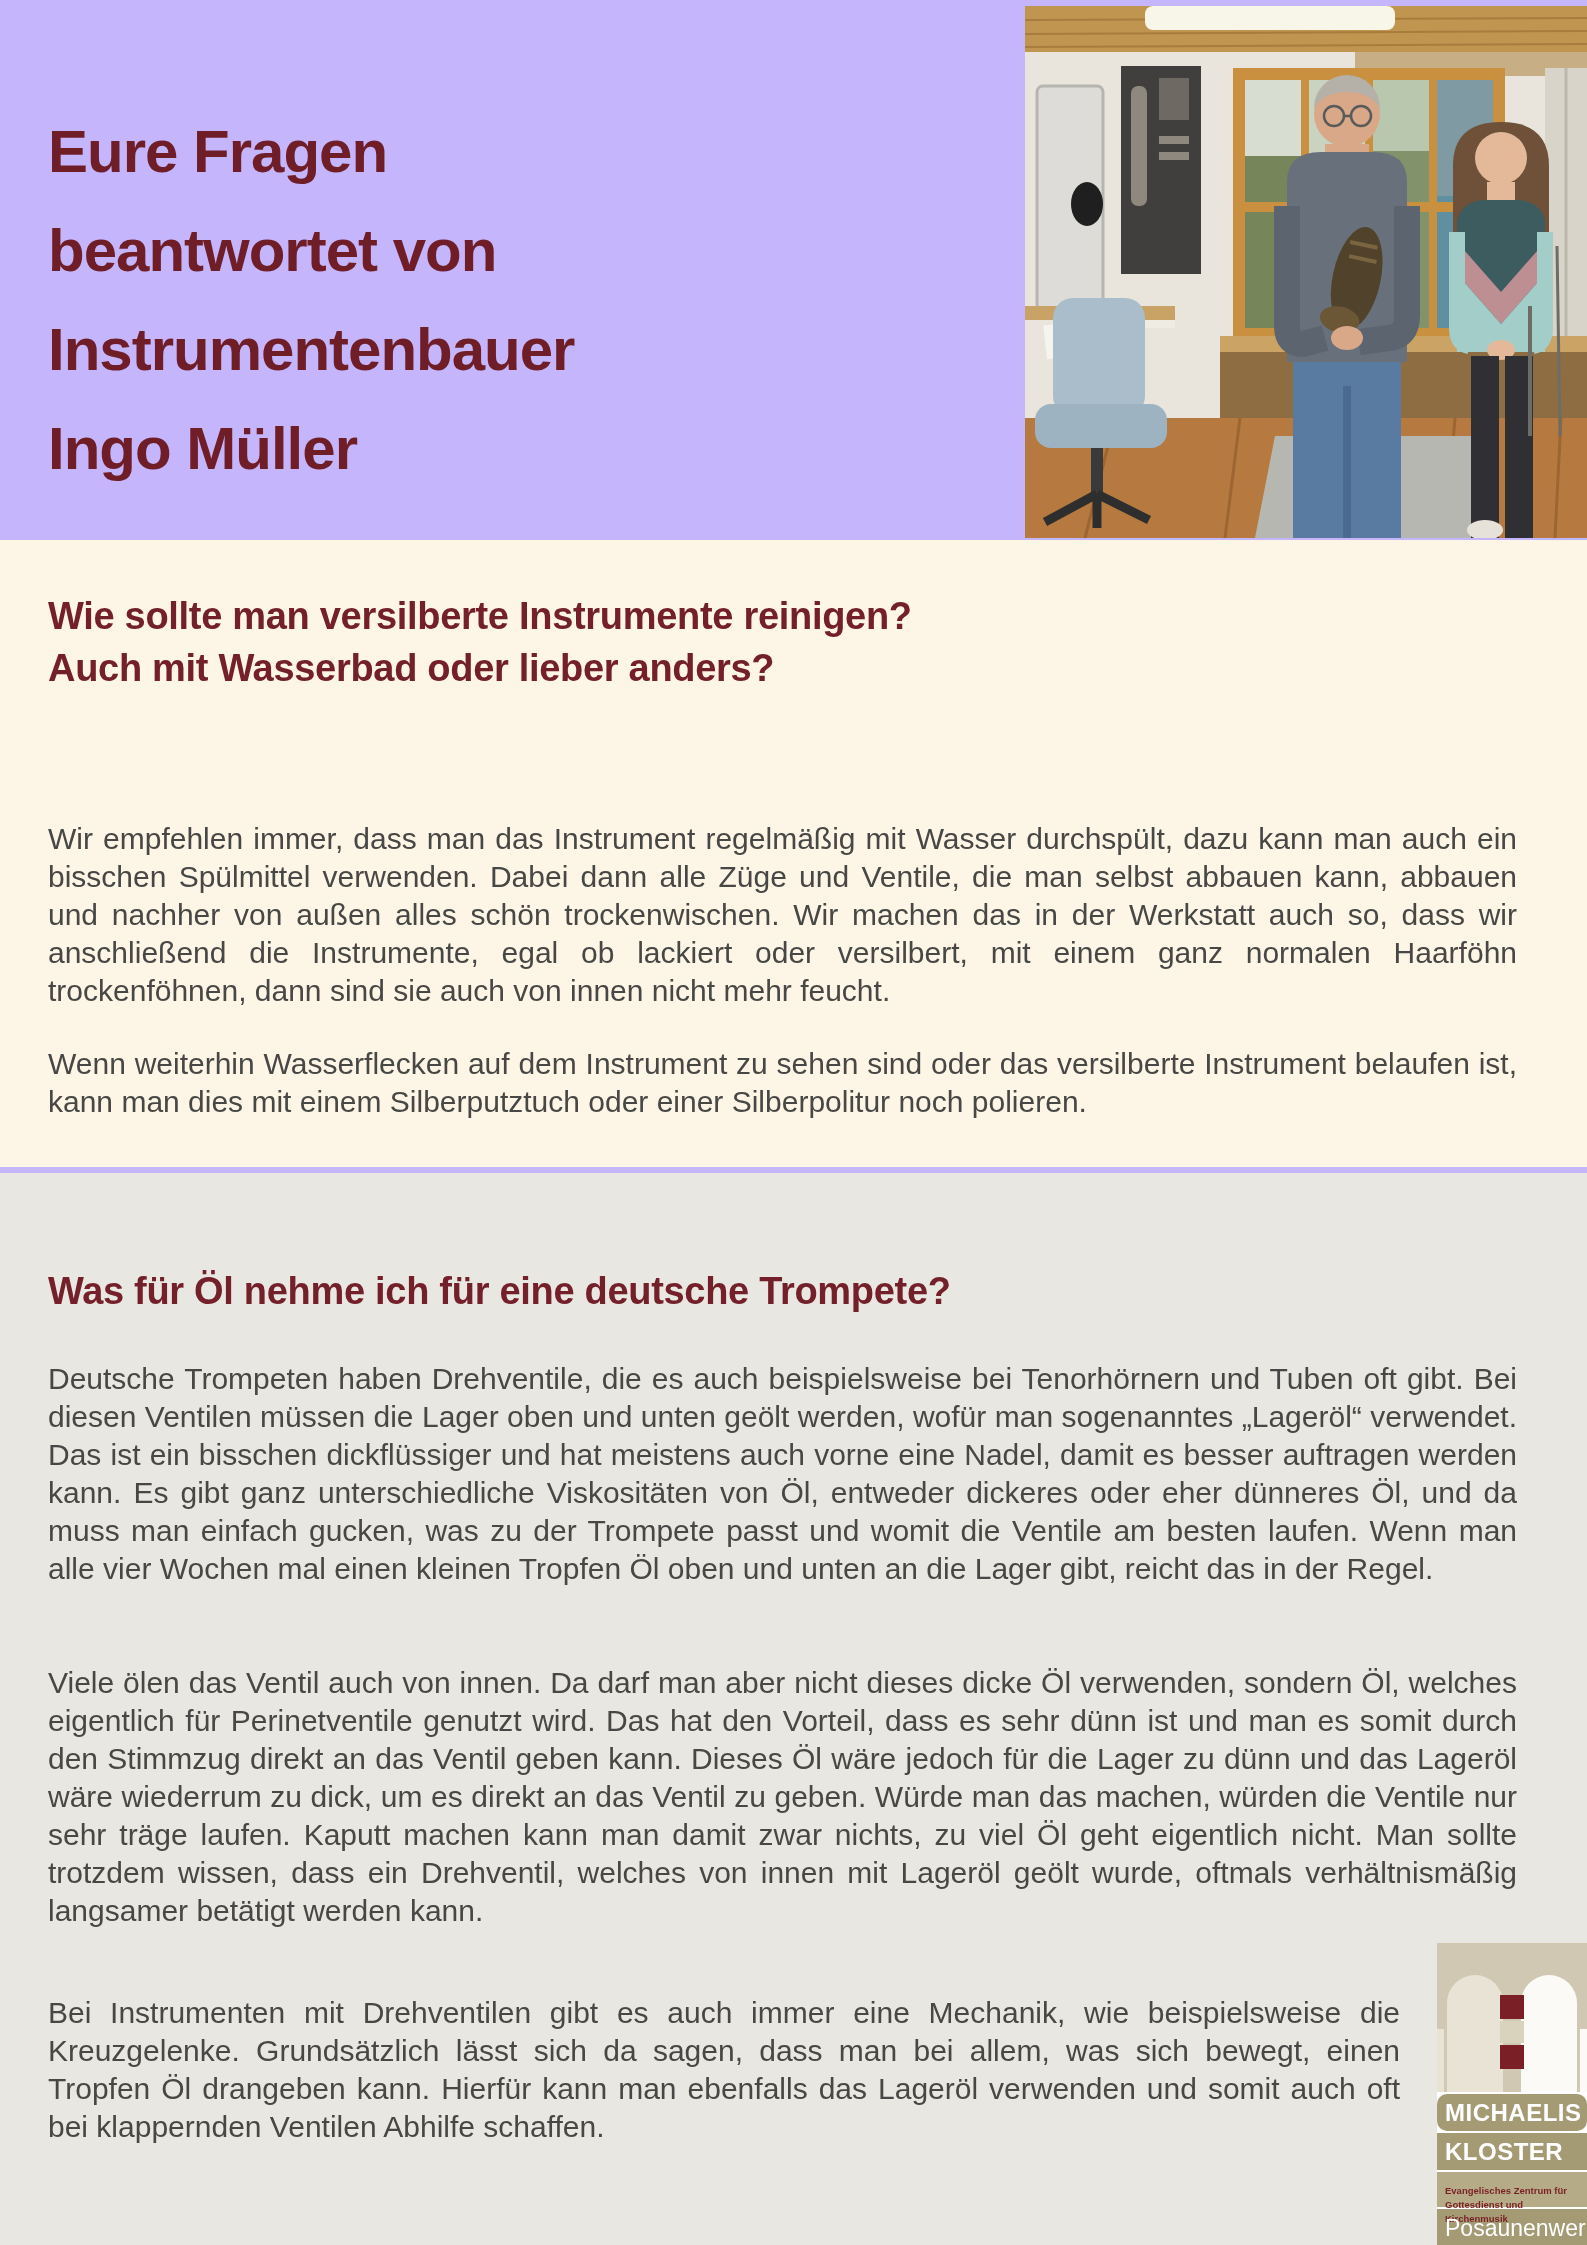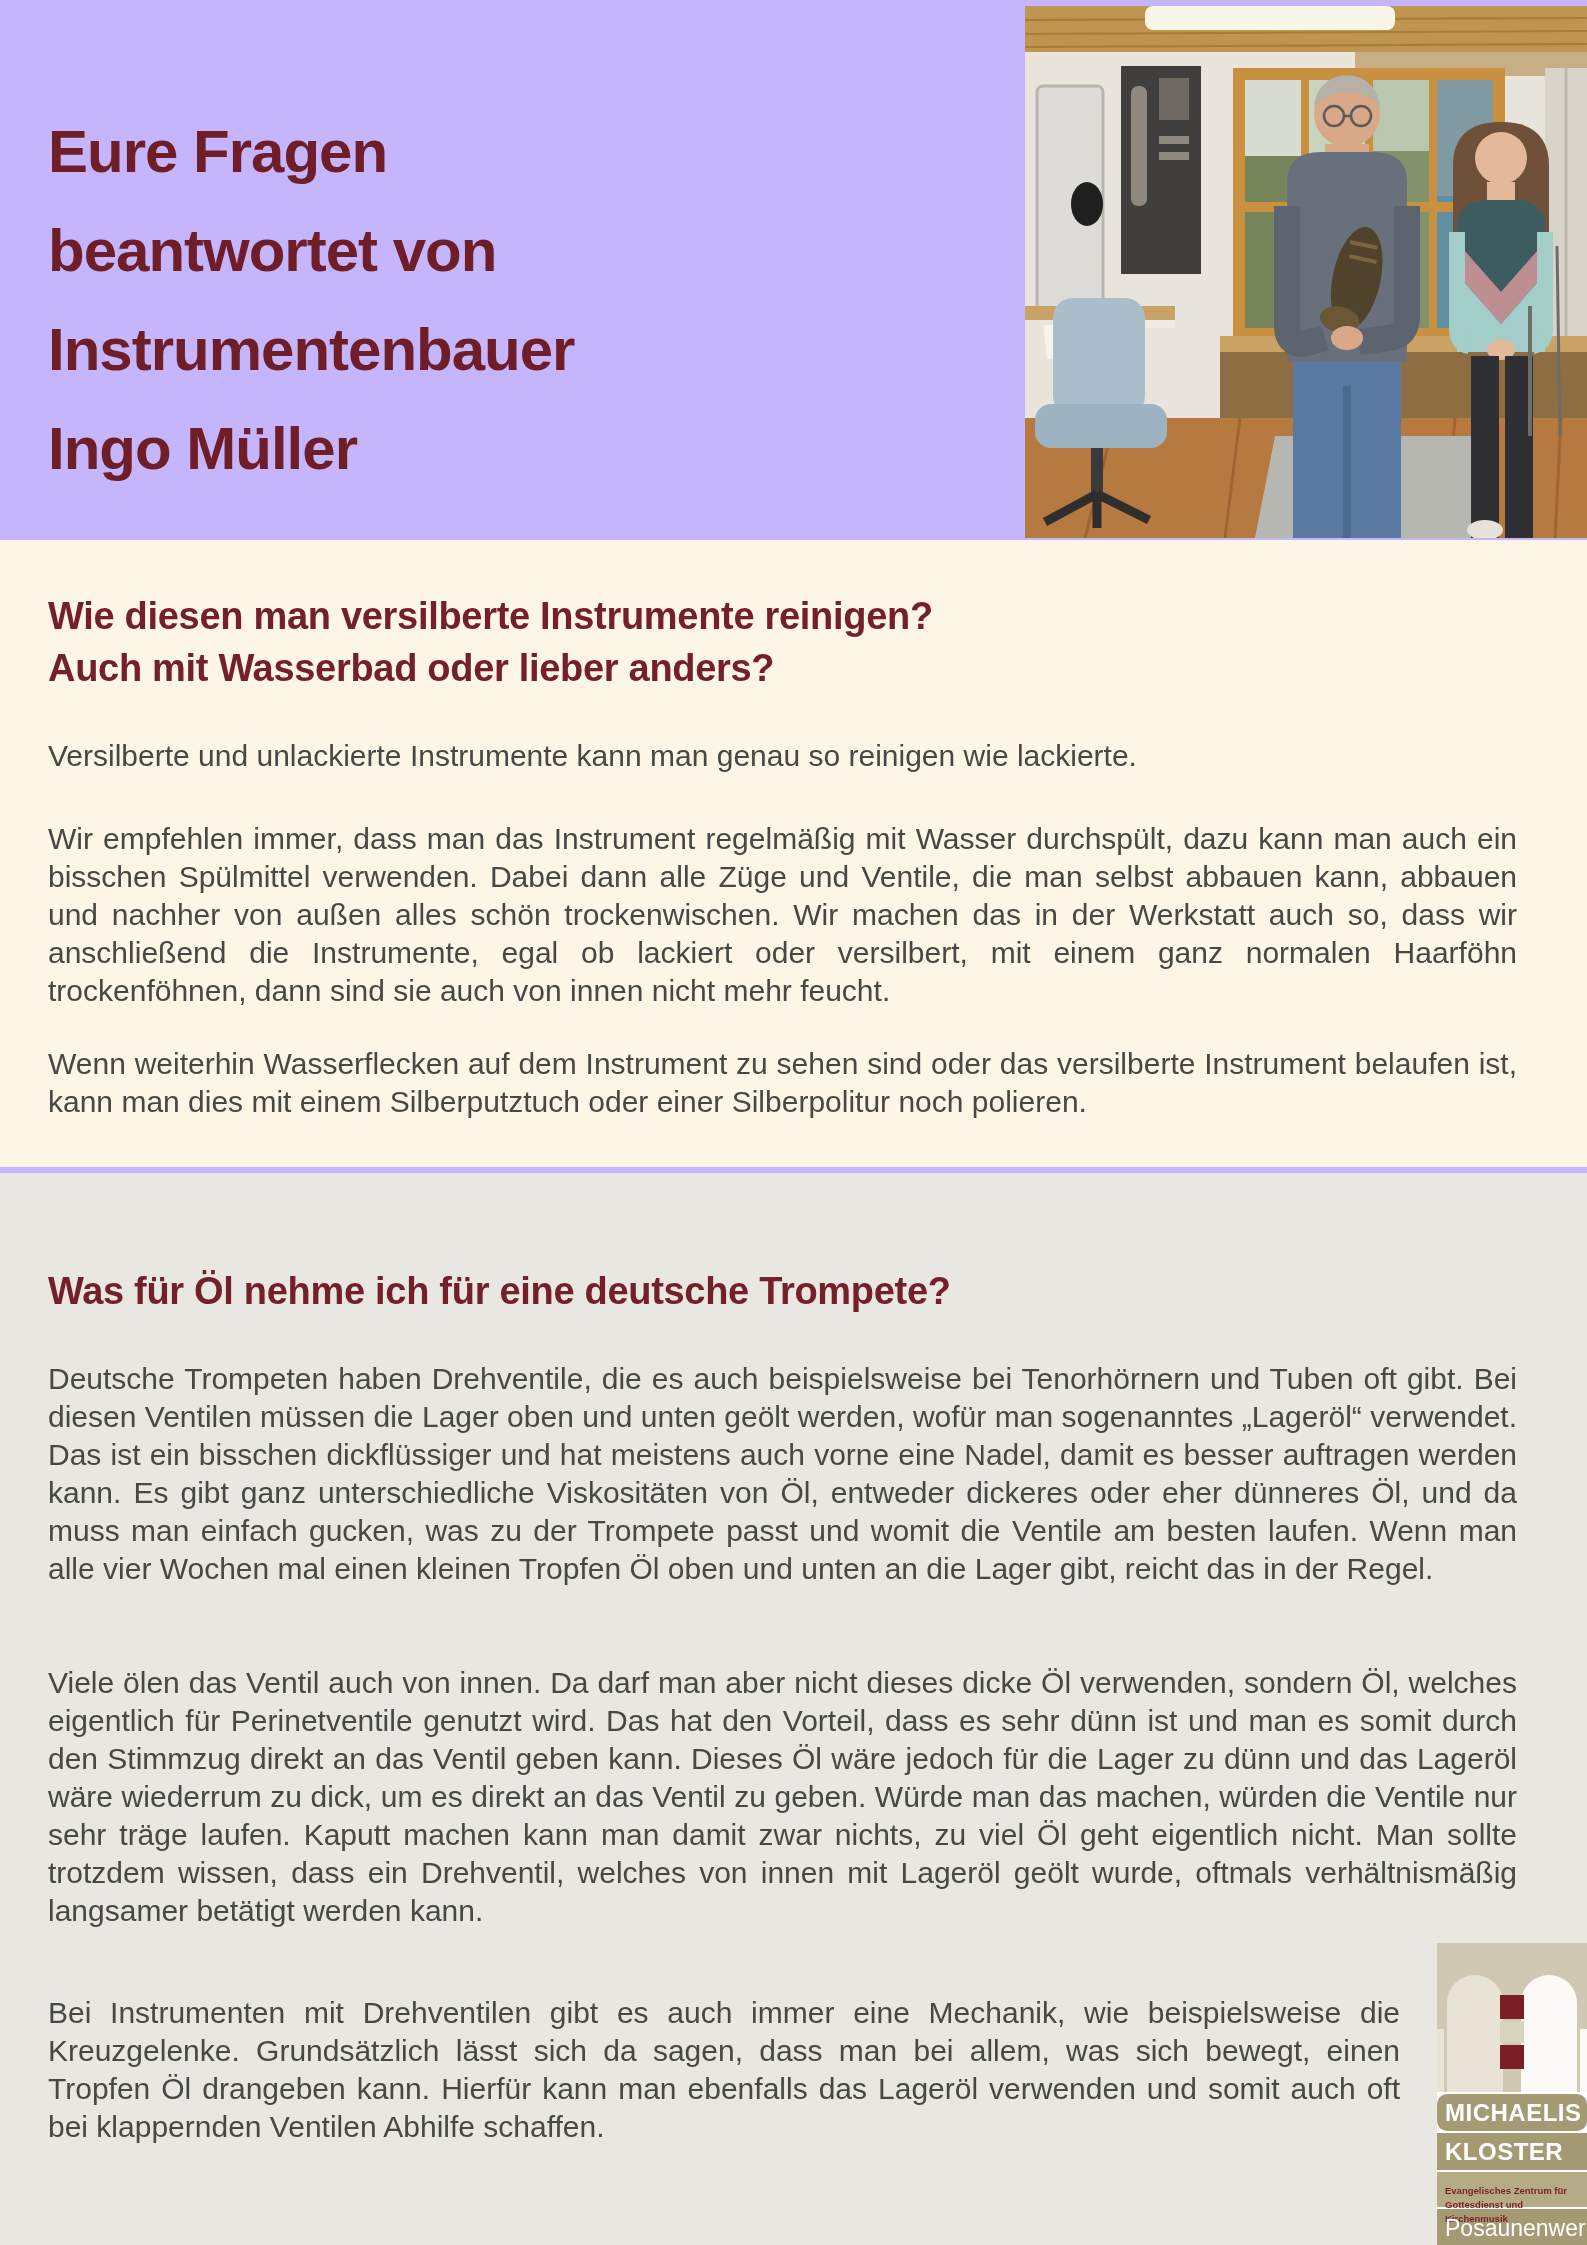--- a/index.html
+++ b/index.html
@@ -166,24 +166,23 @@
         <ellipse cx="460" cy="524" rx="18" ry="10" fill="#e6e2da"></ellipse>
       </g>
 
       <line x1="505" y1="300" x2="505" y2="430" stroke="#6d6d68" stroke-width="4"></line>
       <line x1="532" y1="240" x2="535" y2="430" stroke="#6d6d68" stroke-width="3"></line>
     </svg>
   </div>
 
   <section class="sec sec-cream">
     <h2 class="question q1">
-      <span>Wie diesen man versilberte Instrumente reinigen?</span>
+      <span>Wie sollte man versilberte Instrumente reinigen?</span>
       <span>Auch mit Wasserbad oder lieber anders?</span>
     </h2>
-    <p class="body-p s1p1">Versilberte und unlackierte Instrumente kann man genau so reinigen wie lackierte.</p>
     <p class="body-p s1p2">Wir empfehlen immer, dass man das Instrument regelmäßig mit Wasser durchspült, dazu kann man auch ein bisschen Spülmittel verwenden. Dabei dann alle Züge und Ventile, die man selbst abbauen kann, abbauen und nachher von außen alles schön trockenwischen. Wir machen das in der Werkstatt auch so, dass wir anschließend die Instrumente, egal ob lackiert oder versilbert, mit einem ganz normalen Haarföhn trockenföhnen, dann sind sie auch von innen nicht mehr feucht.</p>
     <p class="body-p s1p3">Wenn weiterhin Wasserflecken auf dem Instrument zu sehen sind oder das versilberte Instrument belaufen ist, kann man dies mit einem Silberputztuch oder einer Silberpolitur noch polieren.</p>
   </section>
 
   <section class="sec sec-gray">
     <h2 class="question q2">
       <span>Was für Öl nehme ich für eine deutsche Trompete?</span>
     </h2>
     <p class="body-p s2p1">Deutsche Trompeten haben Drehventile, die es auch beispielsweise bei Tenorhörnern und Tuben oft gibt. Bei diesen Ventilen müssen die Lager oben und unten geölt werden, wofür man sogenanntes „Lageröl“ verwendet. Das ist ein bisschen dickflüssiger und hat meistens auch vorne eine Nadel, damit es besser auftragen werden kann. Es gibt ganz unterschiedliche Viskositäten von Öl, entweder dickeres oder eher dünneres Öl, und da muss man einfach gucken, was zu der Trompete passt und womit die Ventile am besten laufen. Wenn man alle vier Wochen mal einen kleinen Tropfen Öl oben und unten an die Lager gibt, reicht das in der Regel.</p>
     <p class="body-p s2p2">Viele ölen das Ventil auch von innen. Da darf man aber nicht dieses dicke Öl verwenden, sondern Öl, welches eigentlich für Perinetventile genutzt wird. Das hat den Vorteil, dass es sehr dünn ist und man es somit durch den Stimmzug direkt an das Ventil geben kann. Dieses Öl wäre jedoch für die Lager zu dünn und das Lageröl wäre wiederrum zu dick, um es direkt an das Ventil zu geben. Würde man das machen, würden die Ventile nur sehr träge laufen. Kaputt machen kann man damit zwar nichts, zu viel Öl geht eigentlich nicht. Man sollte trotzdem wissen, dass ein Drehventil, welches von innen mit Lageröl geölt wurde, oftmals verhältnismäßig langsamer betätigt werden kann.</p>

